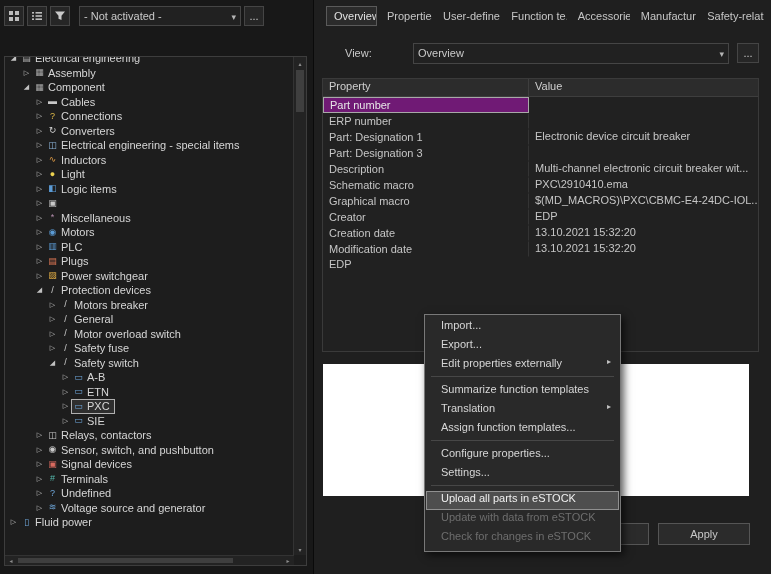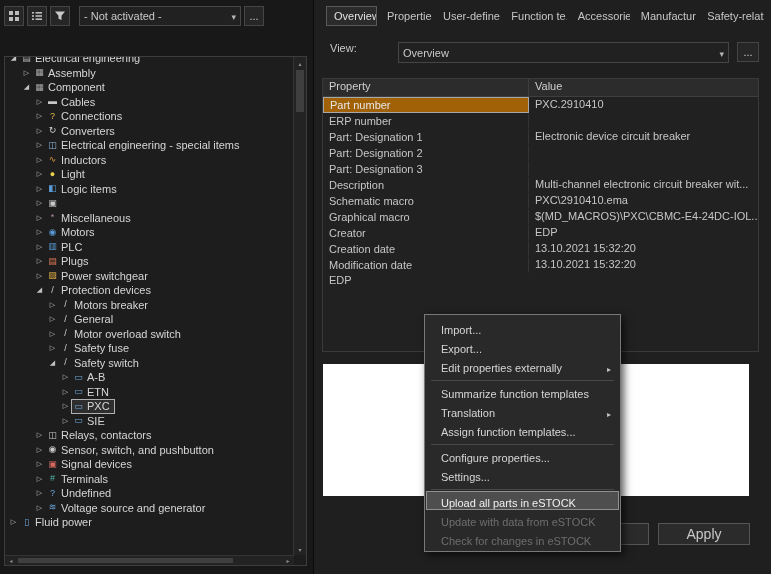--- a/index.html
+++ b/index.html
@@ -54,48 +54,48 @@
   .h-scroll .arr-left{left:0}
   .h-scroll .arr-right{right:0}
   .h-thumb{position:absolute;left:13px;top:2px;bottom:2px;width:215px;background:#3f3f3f}
 
   
   .right-panel{position:absolute;left:313px;top:0;right:0;bottom:0;background:#1f1f1f;border-left:1px solid #0a0a0a}
   .tabs{position:absolute;left:12px;top:6px;right:6px;height:20px;display:flex;gap:2px;align-items:center}
   .tab{padding:3px 7px;color:#c6c6c6;border:1px solid transparent;white-space:nowrap;overflow:hidden}
   .tab.active{border-color:#5a5a5a;background:#2b2b2b;color:#e0e0e0}
 
-  .view-row{position:absolute;left:16px;top:42px;right:12px;height:22px;display:flex;align-items:flex-start}
+  .view-row{position:absolute;left:31px;top:42px;right:12px;height:22px;display:flex;align-items:center}
   .view-label{width:68px;color:#c9c9c9}
   .view-combo{flex:1;height:21px}
   .view-more{margin-left:8px;width:22px}
 
   .prop-table{position:absolute;left:8px;top:78px;right:12px;height:274px;background:#212121;border:1px solid #3a3a3a;overflow:hidden}
   .pt-header{display:flex;height:18px;background:#2c2c2c;border-bottom:1px solid #3e3e3e;color:#cfcfcf;align-items:center}
   .pt-header .cell-prop{border-right:1px solid #3e3e3e}
   .cell{padding:1px 6px;white-space:nowrap;overflow:hidden}
   .cell-prop{width:206px;flex:none;height:100%}
   .cell-val{flex:1;height:100%}
   .pt-row{display:flex;height:16px;color:#c6c6c6;align-items:center}
   .pt-row .cell-prop{border-right:1px solid #343434;display:flex;align-items:center;border-top:1px solid transparent;border-bottom:1px solid transparent}
-  .pt-row.selected .cell-prop{border:1px solid #a8a8a8;background:#a16207;color:#e6e6e6}
+  .pt-row.selected .cell-prop{border:1px solid #a8a8a8;background:#701a75;color:#e6e6e6}
 
   .preview{position:absolute;top:364px;height:132px;background:var(--preview-bg,#ffffff)}
   .preview-left{left:9px;width:209px}
   .preview-right{left:221px;width:214px}
 
   .btn{position:absolute;top:523px;height:22px;background:#2b2b2b;border:1px solid #555;color:#c8c8c8;
-       font-size:14px;display:flex;align-items:center;justify-content:center}
+       font-size:11px;display:flex;align-items:center;justify-content:center}
   .btn-hidden{left:247px;width:88px}
   .btn-apply{right:21px;width:92px}
 
   
   .context-menu{position:absolute;left:424px;top:314px;width:197px;background:#292929;border:1px solid #787878;
                 box-shadow:3px 3px 8px rgba(0,0,0,.65);padding:3px 1px;z-index:10}
-  .menu-item{height:19px;display:flex;align-items:flex-end;padding:0 7px 0 14px;color:#d6d6d6;border:1px solid transparent}
+  .menu-item{height:19px;display:flex;align-items:flex-start;padding:0 7px 0 14px;color:#d6d6d6;border:1px solid transparent}
   .mi-label{flex:1;white-space:nowrap;overflow:hidden}
   .mi-arrow{width:10px;text-align:right;color:#c2c2c2;font-size:8px;visibility:hidden}
   .menu-item.has-sub .mi-arrow{visibility:visible}
   .menu-item.has-sub .mi-arrow::before{content:"▸"}
   .menu-item.disabled{color:#6e6e6e}
   .menu-item.highlighted{background:var(--menu-highlight-bg,#4e4e4e);border-color:#909090;color:#f0f0f0}
   .menu-item.separator{height:7px;padding:0 4px}
   .menu-item.separator .mi-label{border-top:1px solid #474747;height:0}
 </style>
 </head>
@@ -446,37 +446,32 @@
     </div>
 
     <div class="prop-table">
       <div class="pt-header">
         <div class="cell cell-prop">Property</div>
         <div class="cell cell-val">Value</div>
       </div>
 
         <div class="pt-row selected">
           <div class="cell cell-prop">Part number</div>
-          <div class="cell cell-val">PXC.2910410</div>
         </div>
 
         <div class="pt-row">
           <div class="cell cell-prop">ERP number</div>
           <div class="cell cell-val"></div>
         </div>
 
         <div class="pt-row">
           <div class="cell cell-prop">Part: Designation 1</div>
           <div class="cell cell-val">Electronic device circuit breaker</div>
         </div>
 
-        <div class="pt-row">
-          <div class="cell cell-prop">Part: Designation 2</div>
-          <div class="cell cell-val"></div>
-        </div>
 
         <div class="pt-row">
           <div class="cell cell-prop">Part: Designation 3</div>
           <div class="cell cell-val"></div>
         </div>
 
         <div class="pt-row">
           <div class="cell cell-prop">Description</div>
           <div class="cell cell-val">Multi-channel electronic circuit breaker wit...</div>
         </div>

